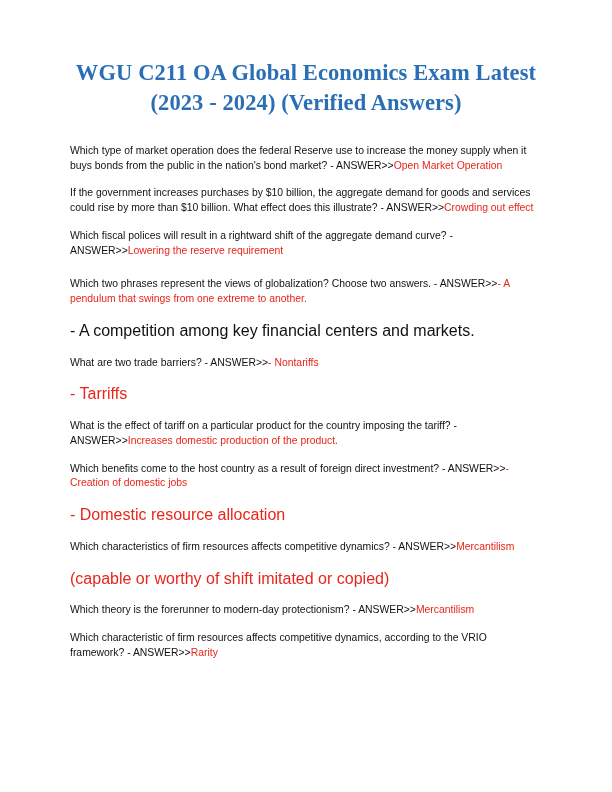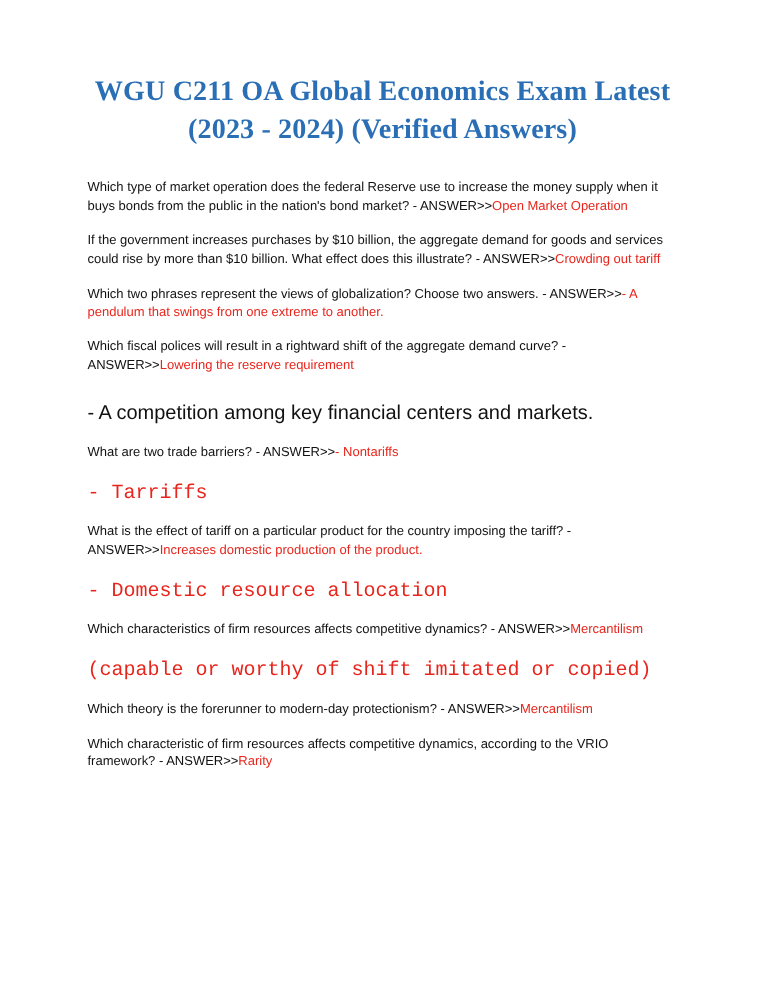--- a/index.html
+++ b/index.html
@@ -51,42 +51,42 @@
   .qa .a {
     color: #e8251c;
   }
   .standalone {
     font-size: 16px;
     line-height: 1.42;
     margin: 0 0 13px 0;
   }
   .standalone.red {
     color: #e8251c;
-    font-family: Liberation Mono, monospace;
   }
   .standalone.black {
     color: #111111;
   }
 </style>
 </head>
 <body>
 
 <div class="page">
 
   <h1 class="doc-title">WGU C211 OA Global Economics Exam Latest (2023 - 2024) (Verified Answers)</h1>
 
   <div class="qa-list">
       <p class="qa"><span class="q">Which type of market operation does the federal Reserve use to increase the money supply when it buys bonds from the public in the nation's bond market? - ANSWER&gt;&gt;</span><span class="a">Open Market Operation</span></p>
-      <p class="qa"><span class="q">If the government increases purchases by $10 billion, the aggregate demand for goods and services could rise by more than $10 billion. What effect does this illustrate? - ANSWER&gt;&gt;</span><span class="a">Crowding out tariff</span></p>
+      <p class="qa"><span class="q">If the government increases purchases by $10 billion, the aggregate demand for goods and services could rise by more than $10 billion. What effect does this illustrate? - ANSWER&gt;&gt;</span><span class="a">Crowding out effect</span></p>
+      <p class="qa gap-large"><span class="q">Which fiscal polices will result in a rightward shift of the aggregate demand curve? - ANSWER&gt;&gt;</span><span class="a">Lowering the reserve requirement</span></p>
       <p class="qa"><span class="q">Which two phrases represent the views of globalization? Choose two answers. - ANSWER&gt;&gt;</span><span class="a">- A pendulum that swings from one extreme to another.</span></p>
-      <p class="qa gap-large"><span class="q">Which fiscal polices will result in a rightward shift of the aggregate demand curve? - ANSWER&gt;&gt;</span><span class="a">Lowering the reserve requirement</span></p>
       <p class="standalone black">- A competition among key financial centers and markets.</p>
       <p class="qa"><span class="q">What are two trade barriers? - ANSWER&gt;&gt;</span><span class="a">- Nontariffs</span></p>
       <p class="standalone red">- Tarriffs</p>
       <p class="qa"><span class="q">What is the effect of tariff on a particular product for the country imposing the tariff? - ANSWER&gt;&gt;</span><span class="a">Increases domestic production of the product.</span></p>
+      <p class="qa"><span class="q">Which benefits come to the host country as a result of foreign direct investment? - ANSWER&gt;&gt;</span><span class="a">- Creation of domestic jobs</span></p>
       <p class="standalone red">- Domestic resource allocation</p>
       <p class="qa"><span class="q">Which characteristics of firm resources affects competitive dynamics? - ANSWER&gt;&gt;</span><span class="a">Mercantilism</span></p>
       <p class="standalone red">(capable or worthy of shift imitated or copied)</p>
       <p class="qa"><span class="q">Which theory is the forerunner to modern-day protectionism? - ANSWER&gt;&gt;</span><span class="a">Mercantilism</span></p>
       <p class="qa"><span class="q">Which characteristic of firm resources affects competitive dynamics, according to the VRIO framework? - ANSWER&gt;&gt;</span><span class="a">Rarity</span></p>
     </div>
 
 </div>
 
 </body></html>

